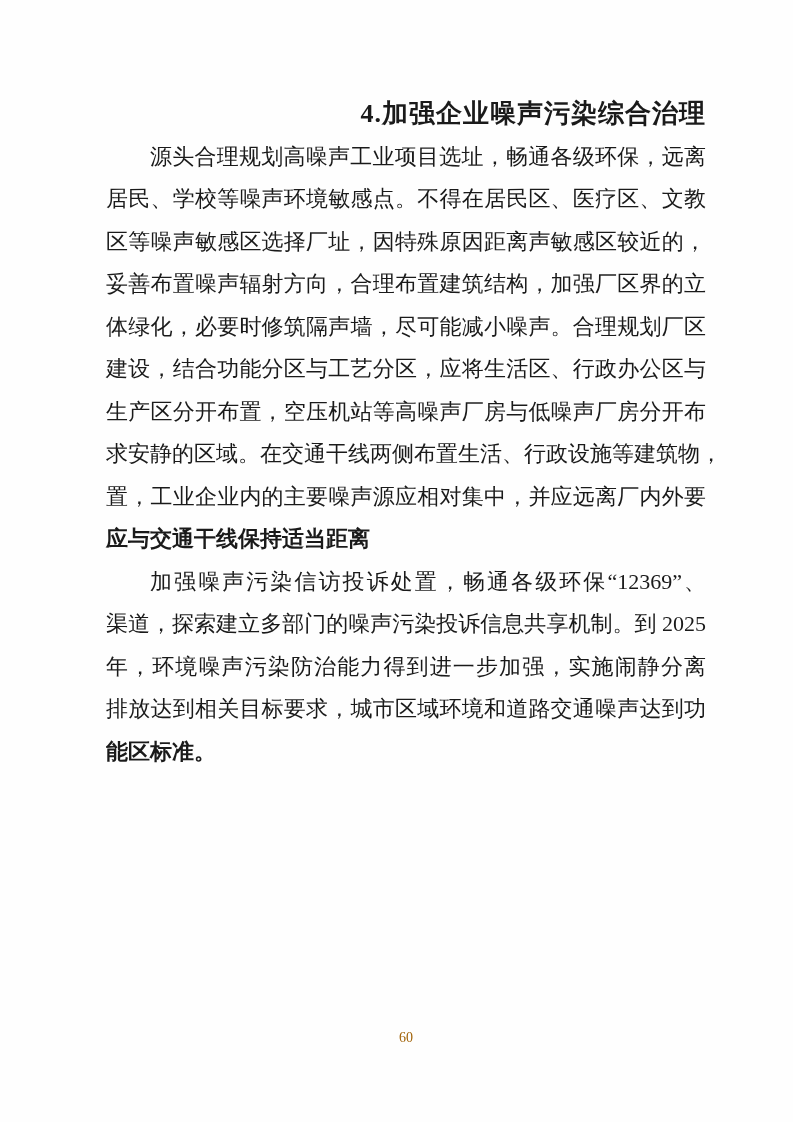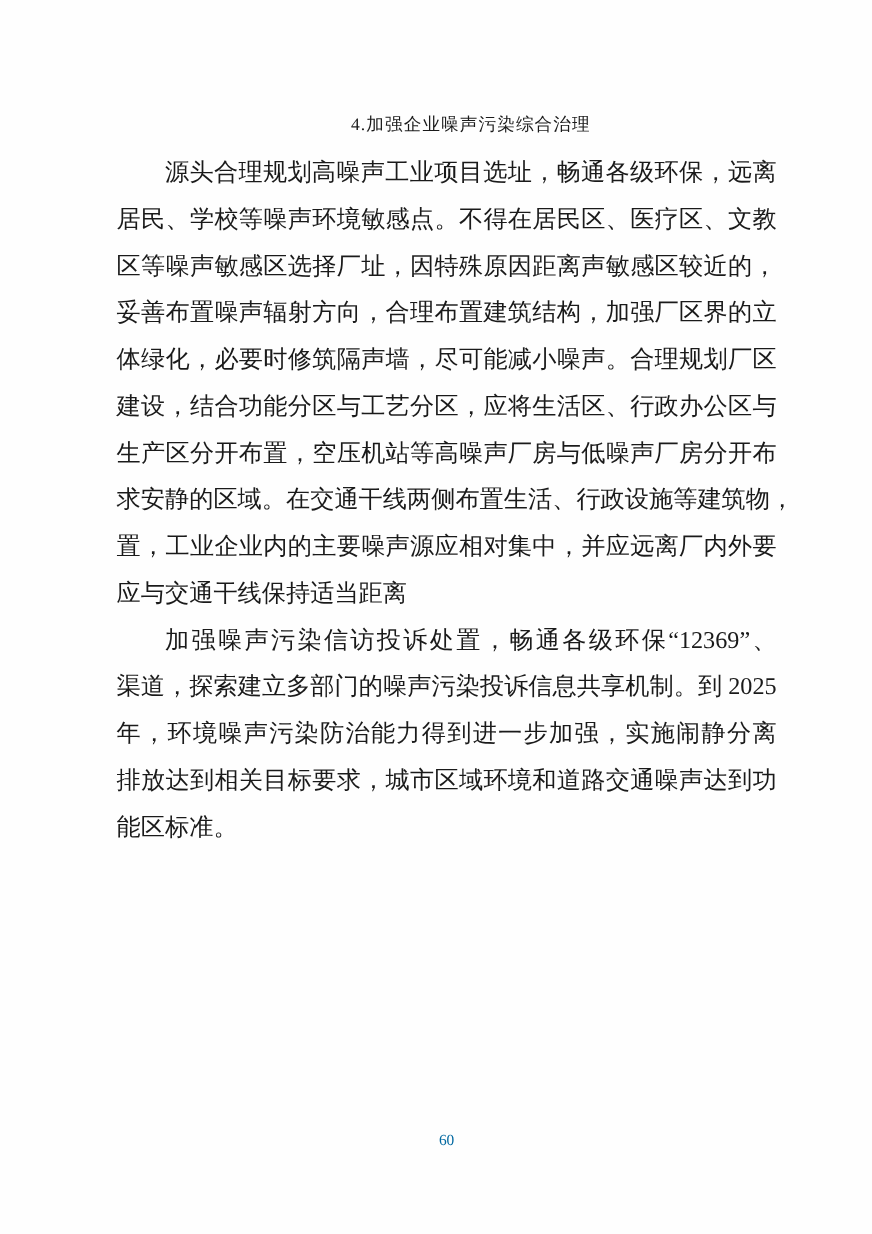--- a/index.html
+++ b/index.html
@@ -31,39 +31,40 @@
     text-align: justify;
     text-align-last: justify;
   }
   .line.indent {
     text-indent: 44px;
   }
   .line.last {
     text-align: left;
     text-align-last: left;
     white-space: normal;
+    font-weight: bold;
   }
   .heading {
     height: 42.5px;
     line-height: 42.5px;
-    font-size: 16px;
-    font-weight: normal;
+    font-size: 26px;
+    font-weight: bold;
     text-indent: 44px;
-    text-align: center;
+    text-align: right;
     letter-spacing: 1px;
   }
   .footer {
     position: absolute;
     left: 106px;
     width: 600px;
     top: 1028px;
     text-align: center;
     font-size: 14px;
     line-height: 20px;
-    color: #0369a1;
+    color: #a16207;
   }
 </style>
 </head>
 <body>
 
 <div class="page">
   <div class="content">
 
     <div class="heading">4.加强企业噪声污染综合治理</div>
 

